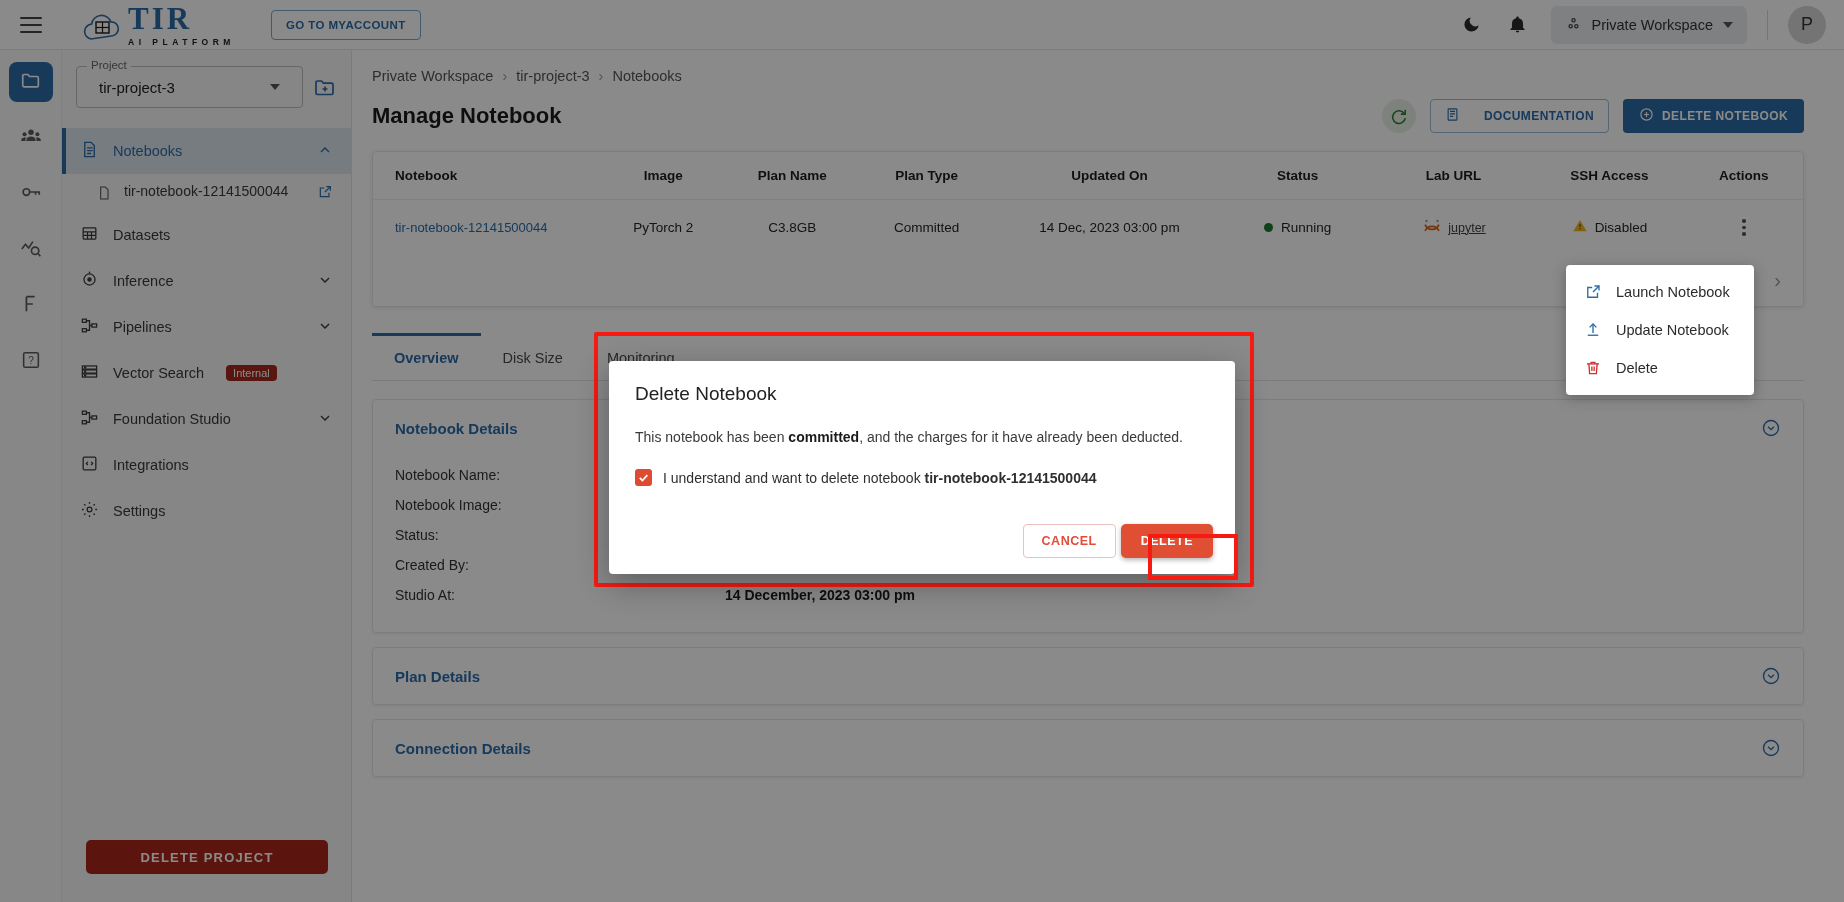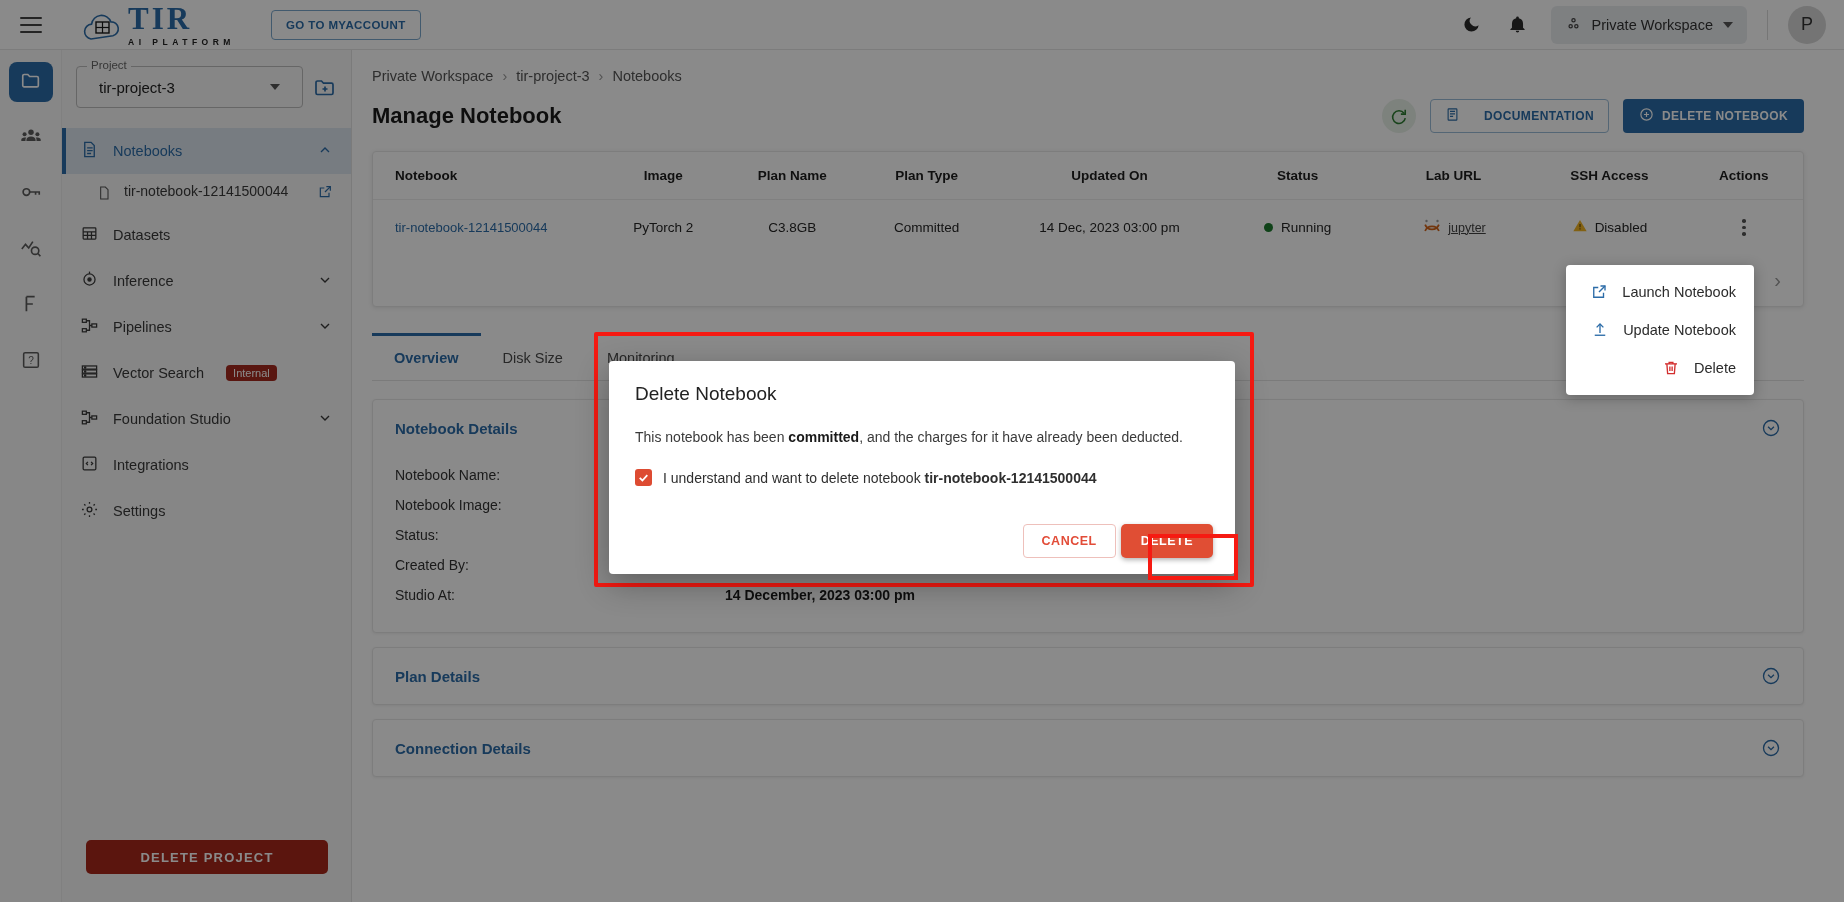--- a/index.html
+++ b/index.html
@@ -142,21 +142,21 @@
   .det-k { width:330px; color:#333; }
   .det-v { font-weight:700; color:#1b1b1b; display:flex; align-items:center; gap:9px; }
   .accordion { border:1px solid #e8e8e8; border-radius:4px; margin-top:14px; background:#fff; box-shadow:0 1px 3px rgba(0,0,0,.07); }
 
   
   #ctxmenu {
     position:absolute; left:1566px; top:265px; width:188px;
     background:#fff; border-radius:4px; box-shadow:0 3px 14px rgba(0,0,0,.28);
     padding:8px 0; z-index:70;
   }
-  .ctx-item { display:flex; align-items:center; gap:14px; padding:10px 18px; font-size:14.5px; color:#2b2b2b; cursor:pointer;justify-content:flex-end; }
+  .ctx-item { display:flex; align-items:center; gap:14px; padding:10px 18px; font-size:14.5px; color:#2b2b2b; cursor:pointer; }
 
   
   #dlg-highlight {
     position:absolute; left:594px; top:332px; width:660px; height:255px;
     border:4px solid #f61a12; z-index:80; pointer-events:none; border-radius:2px;
   }
   #dialog {
     position:absolute; left:609px; top:361px; width:626px; height:213px;
     background:#fff; border-radius:4px; box-shadow:0 10px 32px rgba(0,0,0,.32);
     z-index:81; padding:22px 26px 0 26px;

